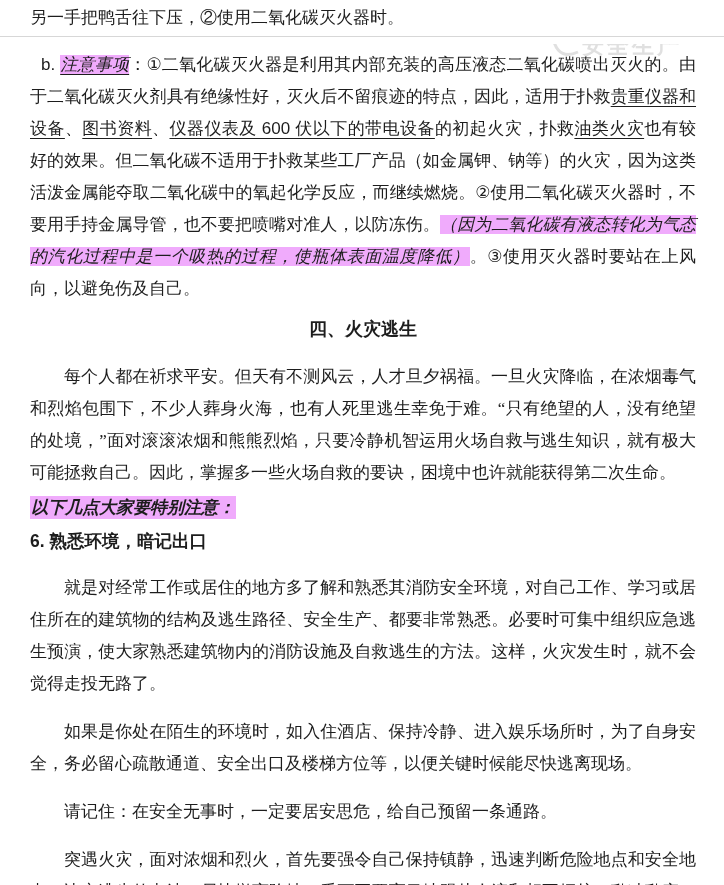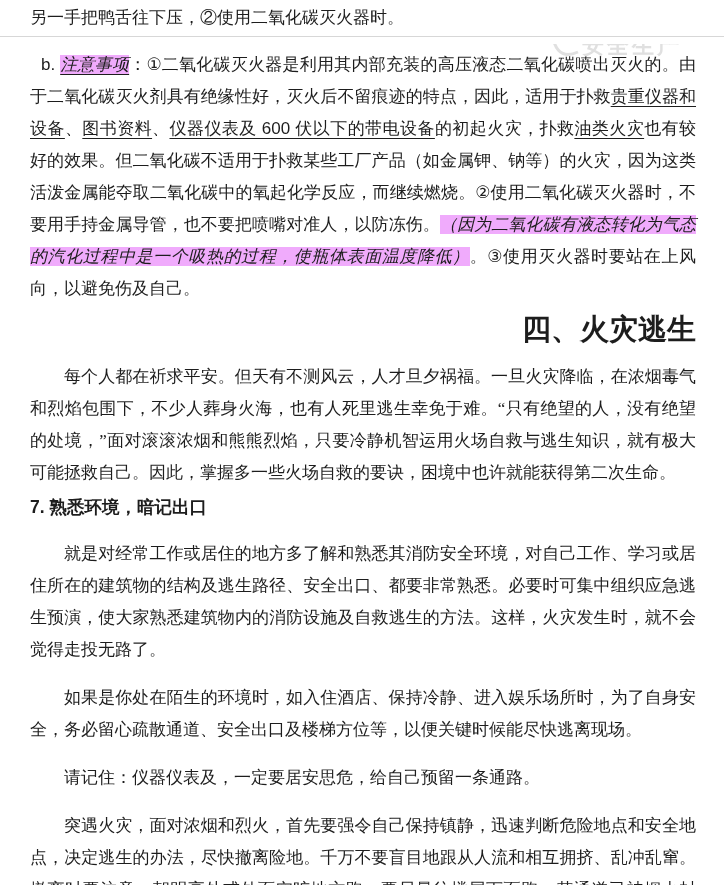--- a/index.html
+++ b/index.html
@@ -36,25 +36,25 @@
     font-weight: 500;
     text-indent: 0.65em;
   }
   .hl { background: #f0abfc; font-style: italic; }
   .ul {
     text-decoration: underline;
     text-decoration-thickness: 1px;
     text-underline-offset: 4px;
   }
   .h-main {
-    font-size: 29px;
+    font-size: 18px;
     font-weight: bold;
     line-height: 32px;
     margin: 8px 0 4px 0;
-    text-align: right;
+    text-align: center;
   }
   .indent { text-indent: 2em; margin-top: 16px; }
   .notice-line {
     font-family: "Liberation Sans", "DejaVu Sans", sans-serif;
     font-weight: bold;
     line-height: 30px;
     margin-top: 4px;
     text-align: left;
   }
   .notice-line .hl { padding: 2px 1px; }
@@ -112,23 +112,24 @@
   <p class="top-line">另一手把鸭舌往下压，②使用二氧化碳灭火器时。</p>
 
   <div class="divider"></div>
 
   <p class="para-b"><span>b. </span><span class="hl ul">注意事项</span><span>：①二氧化碳灭火器是利用其内部充装的高压液态二氧化碳喷出灭火的。由于二氧化碳灭火剂具有绝缘性好，灭火后不留痕迹的特点，因此，适用于扑救</span><span class="ul">贵重仪器和设备</span><span>、</span><span class="ul">图书资料</span><span>、</span><span class="ul">仪器仪表及 600 伏以下的带电设备</span><span>的初起火灾，扑救</span><span class="ul">油类火灾</span><span>也有较好的效果。但二氧化碳不适用于扑救某些工厂产品（如金属钾、钠等）的火灾，因为这类活泼金属能夺取二氧化碳中的氧起化学反应，而继续燃烧。②使用二氧化碳灭火器时，不要用手持金属导管，也不要把喷嘴对准人，以防冻伤。</span><span class="hl">（因为二氧化碳有液态转化为气态的汽化过程中是一个吸热的过程，使瓶体表面温度降低）</span><span>。③使用灭火器时要站在上风向，以避免伤及自己。</span></p>
 
   <div class="h-main">四、火灾逃生</div>
 
   <p class="indent">每个人都在祈求平安。但天有不测风云，人才旦夕祸福。一旦火灾降临，在浓烟毒气和烈焰包围下，不少人葬身火海，也有人死里逃生幸免于难。“只有绝望的人，没有绝望的处境，”面对滚滚浓烟和熊熊烈焰，只要冷静机智运用火场自救与逃生知识，就有极大可能拯救自己。因此，掌握多一些火场自救的要诀，困境中也许就能获得第二次生命。</p>
 
+  <div class="notice-line"><span class="hl">以下几点大家要特别注意：</span></div>
 
-  <div class="h-sub">7. 熟悉环境，暗记出口</div>
+  <div class="h-sub">6. 熟悉环境，暗记出口</div>
 
-  <p class="indent">就是对经常工作或居住的地方多了解和熟悉其消防安全环境，对自己工作、学习或居住所在的建筑物的结构及逃生路径、安全出口、都要非常熟悉。必要时可集中组织应急逃生预演，使大家熟悉建筑物内的消防设施及自救逃生的方法。这样，火灾发生时，就不会觉得走投无路了。</p>
+  <p class="indent">就是对经常工作或居住的地方多了解和熟悉其消防安全环境，对自己工作、学习或居住所在的建筑物的结构及逃生路径、安全生产、都要非常熟悉。必要时可集中组织应急逃生预演，使大家熟悉建筑物内的消防设施及自救逃生的方法。这样，火灾发生时，就不会觉得走投无路了。</p>
   <p class="indent">如果是你处在陌生的环境时，如入住酒店、保持冷静、进入娱乐场所时，为了自身安全，务必留心疏散通道、安全出口及楼梯方位等，以便关键时候能尽快逃离现场。</p>
-  <p class="indent">请记住：仪器仪表及，一定要居安思危，给自己预留一条通路。</p>
+  <p class="indent">请记住：在安全无事时，一定要居安思危，给自己预留一条通路。</p>
 
 
   <p class="indent">突遇火灾，面对浓烟和烈火，首先要强令自己保持镇静，迅速判断危险地点和安全地点，决定逃生的办法，尽快撤离险地。千万不要盲目地跟从人流和相互拥挤、乱冲乱窜。撤离时要注意，朝明亮处或外面空旷地方跑，要尽量往楼层下面跑，若通道已被烟火封阻，则应背向烟火方向离开，通过阳台、气窗、天台等往室外逃生。</p>
 
 </div>
 
 </body></html>

